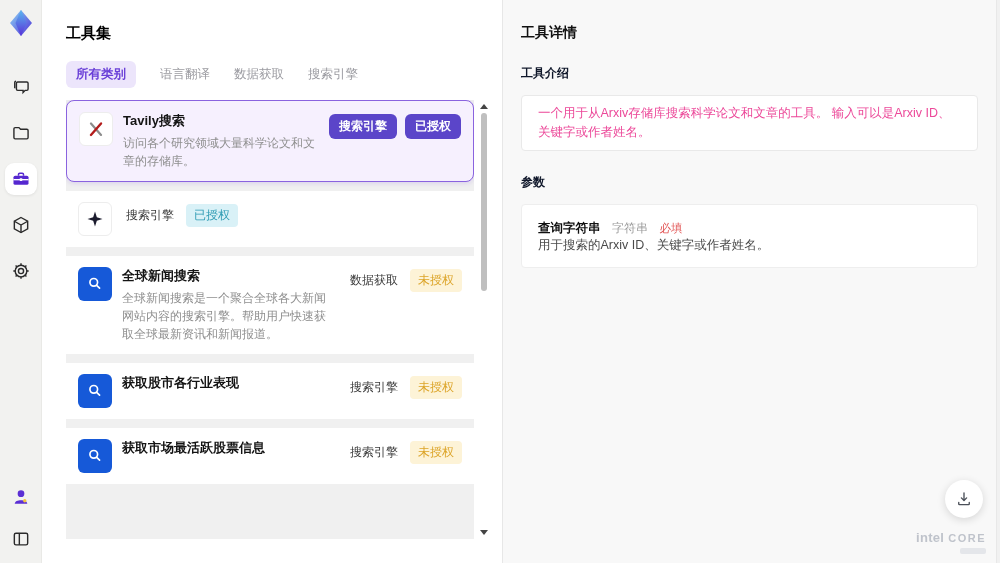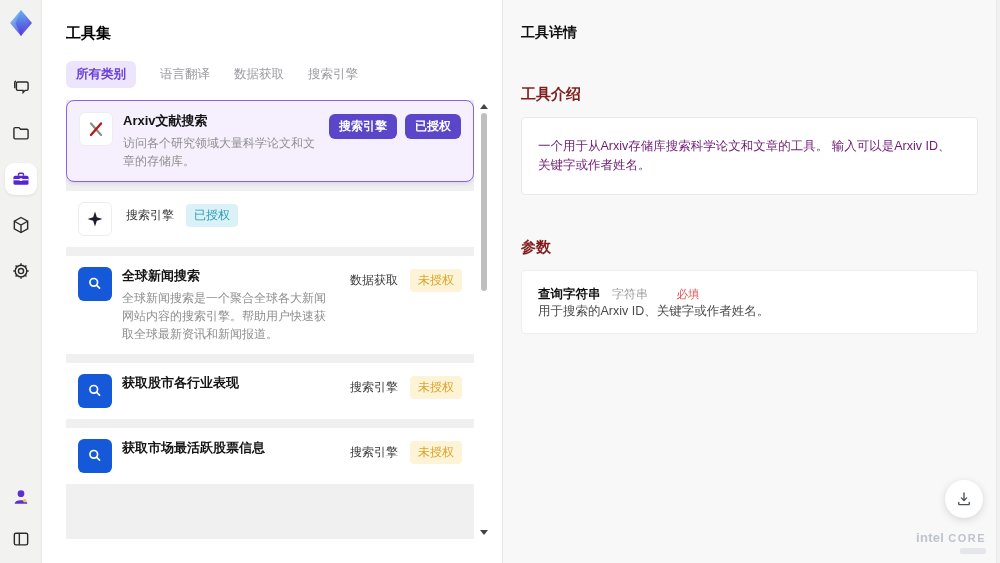--- a/index.html
+++ b/index.html
@@ -43,27 +43,27 @@
   .scrollbar { position:absolute; right:0; top:0; bottom:0; width:12px; background:#fff; display:flex; flex-direction:column; align-items:center; }
   .scroll-arrow { width:0; height:0; border-left:4px solid transparent; border-right:4px solid transparent; margin:4px 0; cursor:pointer; }
   .scroll-arrow.up { border-bottom:5px solid #444; }
   .scroll-arrow.down { border-top:5px solid #444; margin-top:auto; }
   .scroll-thumb { width:6px; height:178px; background:#bfbfbf; border-radius:3px; cursor:grab; }
 
   
   .detail { position:absolute; left:502px; top:0; right:0; bottom:0; background:#f8f8f8;
     border-left:1px solid #e7e7e7; padding:24px 22px 0 18px; }
   .detail-title { font-size:14px; font-weight:bold; color:#111; }
-  .section-heading { font-size:15px; font-weight:bold; color:#7f1d1d; margin-top:43px; }
-  .intro-box { background:#fff; border:1px solid #e9e9e9; border-radius:4px; padding:19px 16px;
-    margin-top:13px; font-size:12.5px; color:#701a75; line-height:1.5; }
+  .section-heading { font-size:12px; font-weight:bold; color:#0f172a; margin-top:23px; }
+  .intro-box { background:#fff; border:1px solid #e9e9e9; border-radius:4px; padding:8px 16px;
+    margin-top:13px; font-size:12.5px; color:#ec4899; line-height:1.5; }
   .param-box { background:#fff; border:1px solid #eeeeee; border-radius:4px; padding:13px 16px; margin-top:13px; }
   .param-name { font-size:12.5px; font-weight:bold; color:#111; }
   .param-type { font-size:12px; color:#9a9a9a; margin-left:7px; }
-  .param-required { font-size:11.5px; color:#e25555; margin-left:24px; }
+  .param-required { font-size:11.5px; color:#e25555; margin-left:7px; }
   .param-desc { font-size:12.5px; color:#4a4a4a; }
 
   .fab { position:absolute; right:17px; bottom:45px; width:38px; height:38px; border-radius:50%;
     background:#fff; box-shadow:0 2px 8px rgba(0,0,0,.14); display:grid; place-items:center; cursor:pointer; }
   .brand { position:absolute; right:14px; bottom:9px; color:#bfc3cb; text-align:right; line-height:1; }
   .brand .b1 { font-size:13px; font-weight:bold; letter-spacing:.3px; }
   .brand .b2 { font-size:11px; font-weight:600; letter-spacing:1.5px; margin-left:4px; }
   .brand-sub { margin-top:3px; margin-left:auto; width:26px; height:6px; background:#e4e6ea; border-radius:2px; }
 
   .page-scroll { position:absolute; right:0; top:0; bottom:0; width:4px; background:#f1f1f1; border-left:1px solid #e8e8e8; }
@@ -169,21 +169,21 @@
     <div class="cards">
 
       <div class="card selected">
         <div class="card-icon icon-white">
           <svg width="22" height="22" viewBox="0 0 24 24" fill="none" stroke-linecap="round">
             <line x1="6.5" y1="6" x2="17.5" y2="18.5" stroke="#8c8c8c" stroke-width="2.4"></line>
             <line x1="17.5" y1="6" x2="6.5" y2="18.5" stroke="#b31b1b" stroke-width="2.6"></line>
           </svg>
         </div>
         <div class="card-body">
-          <div class="card-title">Arxiv文献搜索</div>
+          <div class="card-title">Tavily搜索</div>
           <div class="card-desc">访问各个研究领域大量科学论文和文章的存储库。</div>
         </div>
         <div class="card-tags">
           <span class="cat">搜索引擎</span>
           <span class="badge">已授权</span>
         </div>
       </div>
 
       <div class="card">
         <div class="card-icon icon-white">

